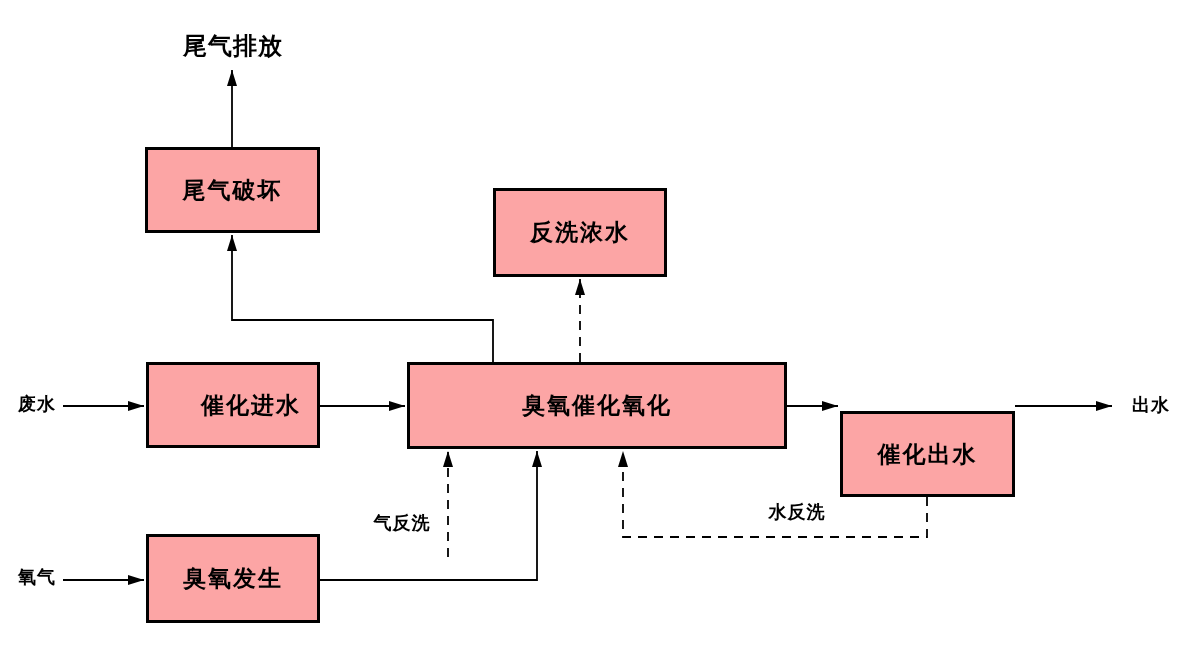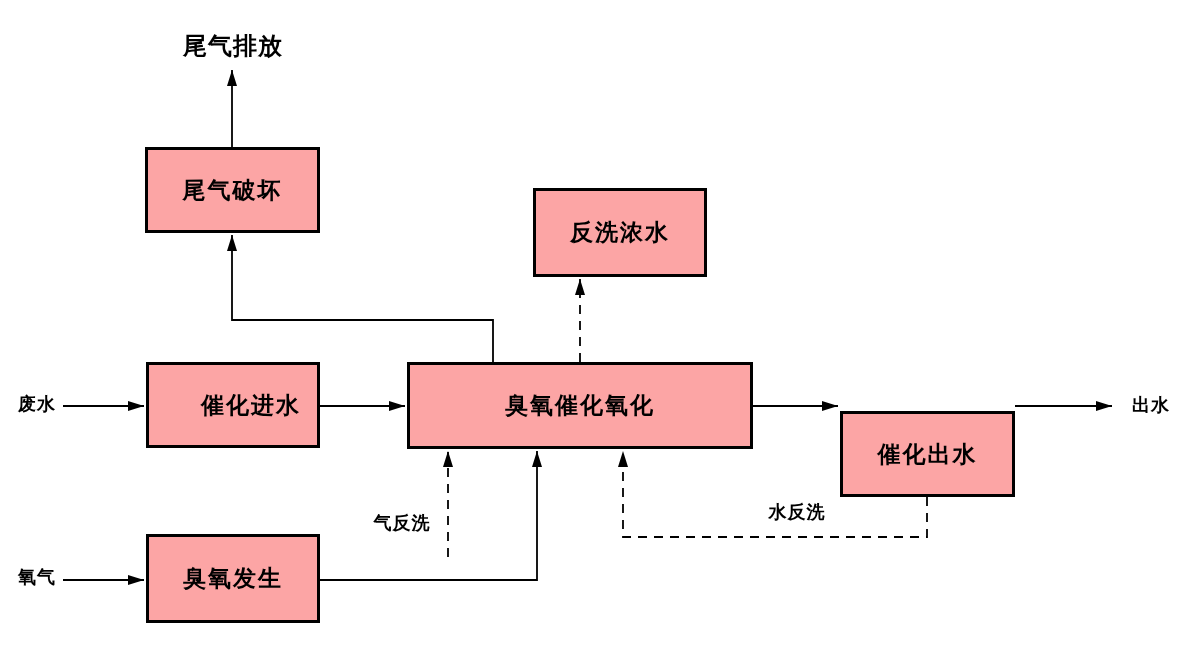--- a/index.html
+++ b/index.html
@@ -39,23 +39,23 @@
   .lbl {
     position: absolute;
     font-size: 18px;
     font-weight: bold;
     letter-spacing: 1px;
     white-space: nowrap;
     text-align: center;
   }
   
   #n-tailgas   { left: 145px; top: 147px; width: 175px; height: 86px; }
-  #n-backwash  { left: 493px; top: 188px; width: 174px; height: 89px; margin-left: 40px; }
+  #n-backwash  { left: 493px; top: 188px; width: 174px; height: 89px; }
   #n-inlet     { left: 146px; top: 362px; width: 174px; height: 86px; padding-left: 36px; }
-  #n-oxidation { left: 407px; top: 362px; width: 346px; height: 87px; }
+  #n-oxidation { left: 407px; top: 362px; width: 380px; height: 87px; }
   #n-outlet    { left: 840px; top: 363px; width: 175px; height: 86px; margin-top: 48px; }
   #n-ozone     { left: 146px; top: 534px; width: 174px; height: 89px; }
   
   #l-discharge { left: 160px;  top: 30px;  width: 146px; font-size: 24px; }
   #l-waste     { left: 8px;    top: 392px; width: 58px; }
   #l-oxygen    { left: 8px;    top: 565px; width: 58px; }
   #l-effluent  { left: 1122px; top: 393px; width: 58px; }
   #l-gasbw     { left: 352px;  top: 511px; width: 100px; }
   #l-waterbw   { left: 747px;  top: 500px; width: 100px; }
 </style>

